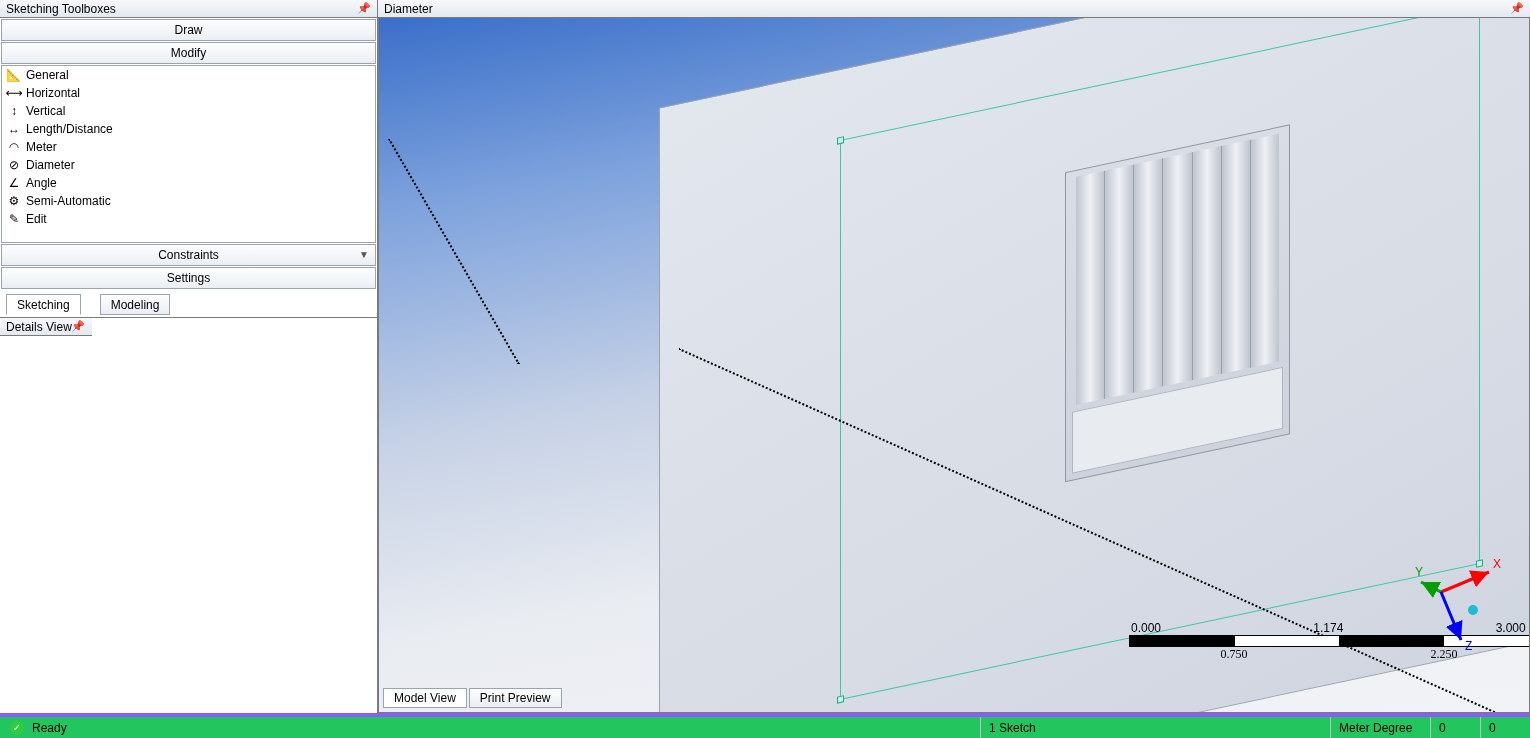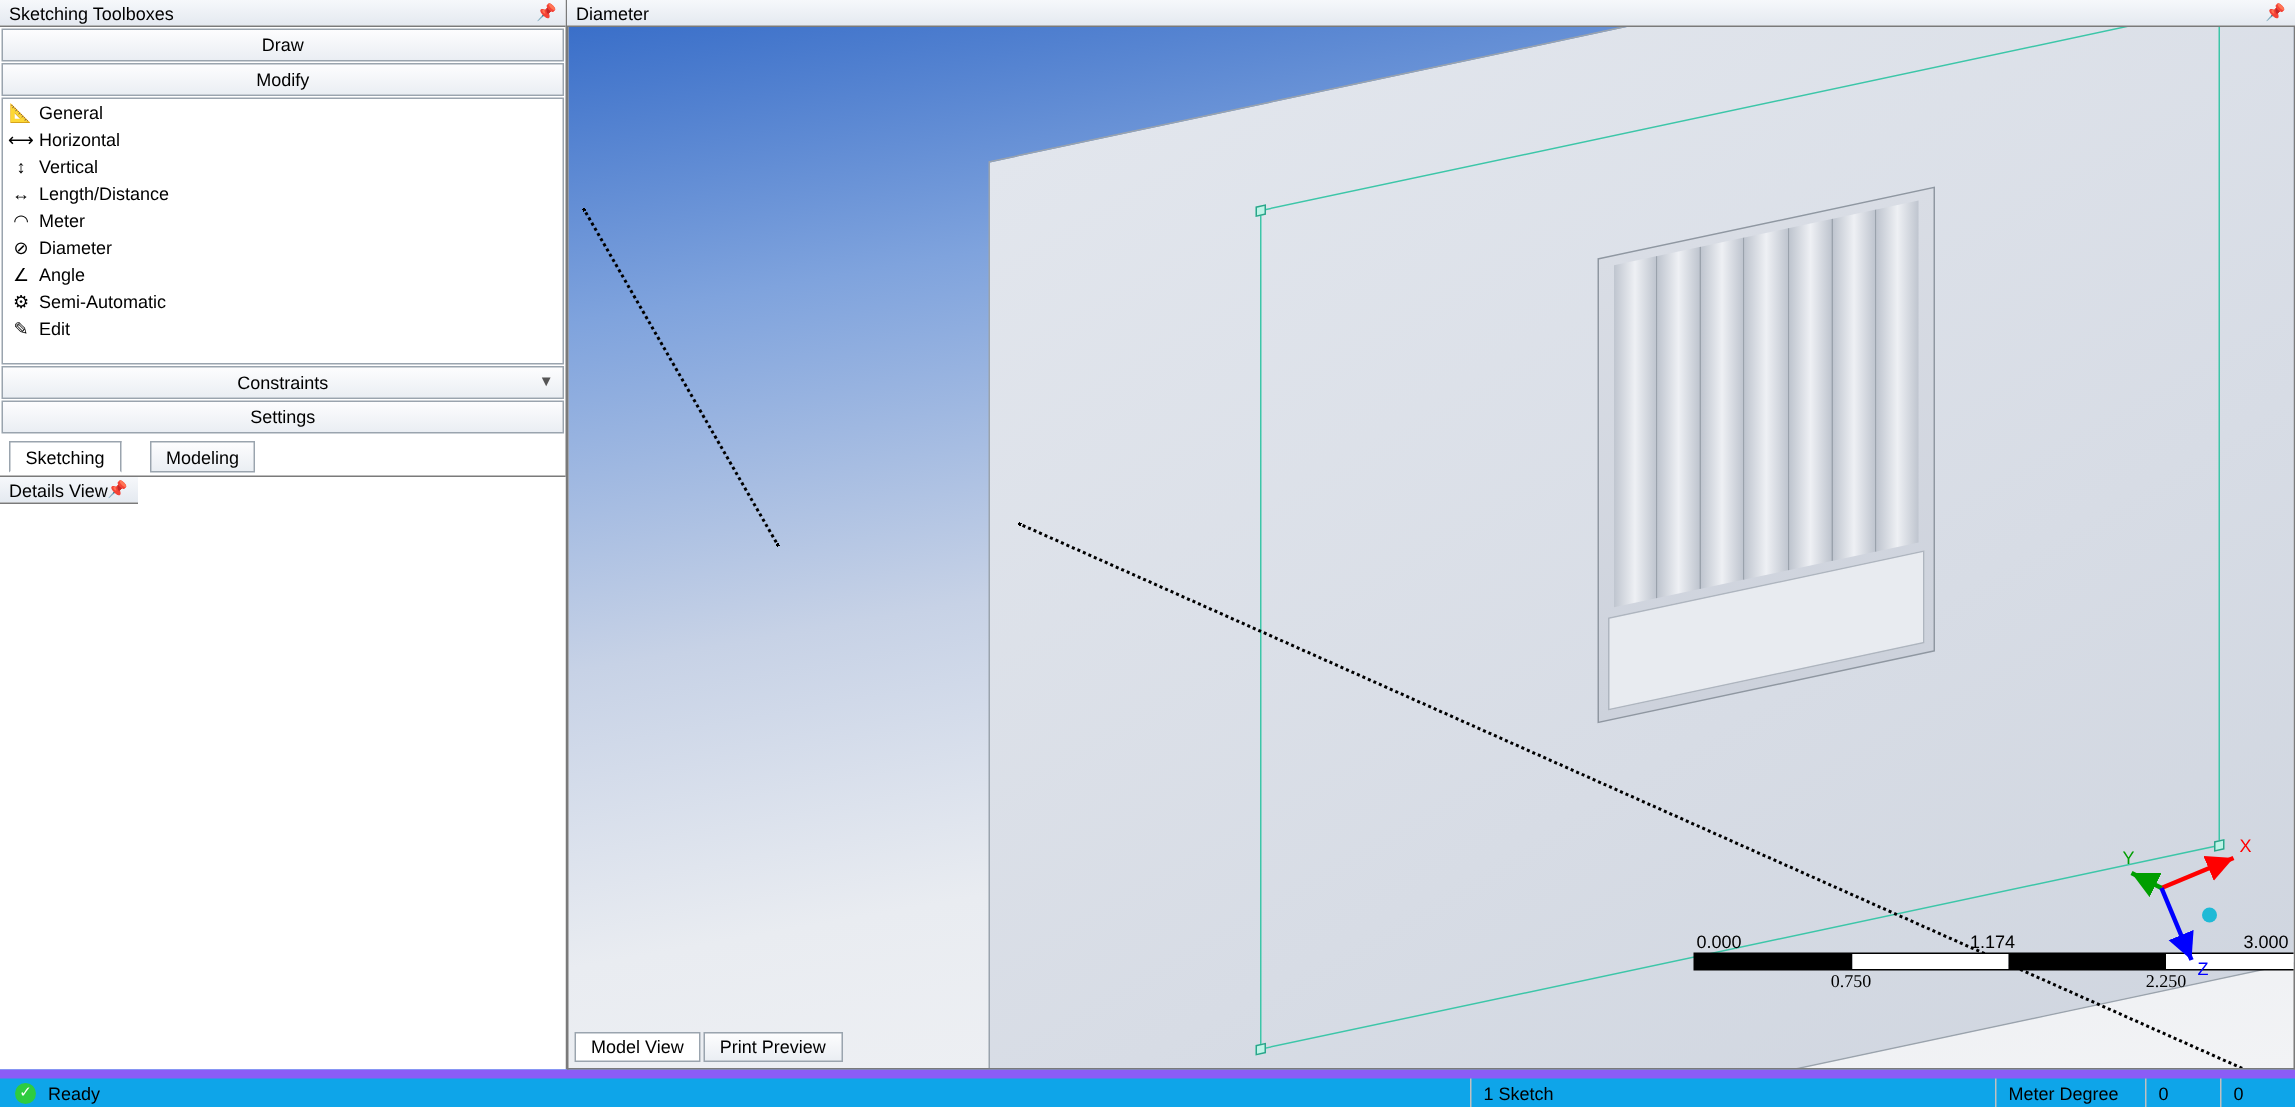--- a/index.html
+++ b/index.html
@@ -1,20 +1,20 @@
 <!DOCTYPE html>
 <html><head>
 <meta charset="utf-8">
 <style>
 * { box-sizing: border-box; margin: 0; padding: 0; font-family: "Segoe UI", Tahoma, sans-serif; font-size: 12px; }
 html, body { width: 1530px; height: 738px; overflow: hidden; background: #f0f0f0; }
 
 .root { display: flex; flex-direction: column; width: 100%; height: 100%; }
 .main { flex: 1; display: flex; min-height: 0; }
-.status-bar { height: 25px; border-top: 6px solid #8b5cf6; background: #0ea5e9; display: flex; align-items: center; font-size: 13px; }
+.status-bar { height: 25px; border-top: 4px solid #8b5cf6; background: #22c55e; display: flex; align-items: center; font-size: 13px; }
 .status-bar .cell { border-left: 1px solid #c0c0c0; height: 100%; display: flex; align-items: center; padding: 0 8px; }
 .status-bar .ready-icon { width:14px; height:14px; border-radius:50%; background:#2ecc40; margin:0 8px 0 10px; display:flex; align-items:center; justify-content:center; }
 .status-bar .ready-icon::after { content:"✓"; color:#fff; font-size:10px; line-height:1; }
 
 
 .left-col { width: 378px; display:flex; flex-direction:column; border-right:1px solid #7a7a7a; background:#fff; }
 .panel-header { height:18px; background: linear-gradient(#f6f8fb,#e4e9f0); border-bottom:1px solid #7a7a7a; display:flex; align-items:center; padding:0 6px; font-size:12px; color:#000; position:relative; }
 .panel-header .pin { margin-left:auto; font-size:11px; color:#333; }
 
 .toolbox { flex:0 0 auto; border-bottom:1px solid #7a7a7a; }

